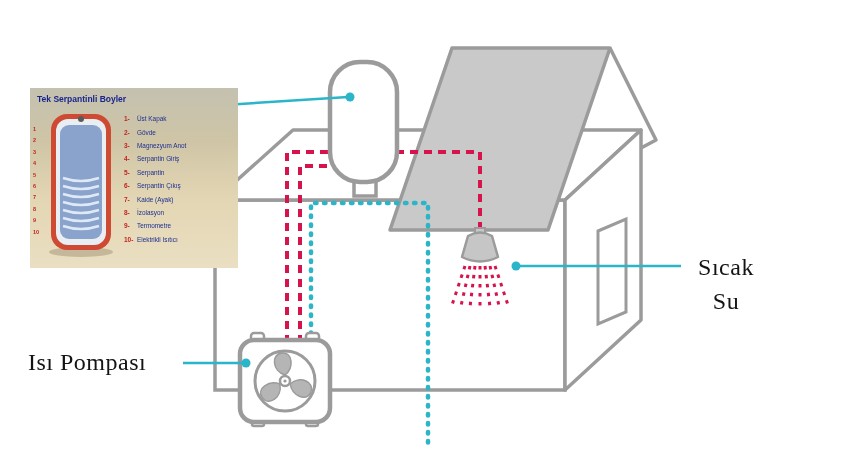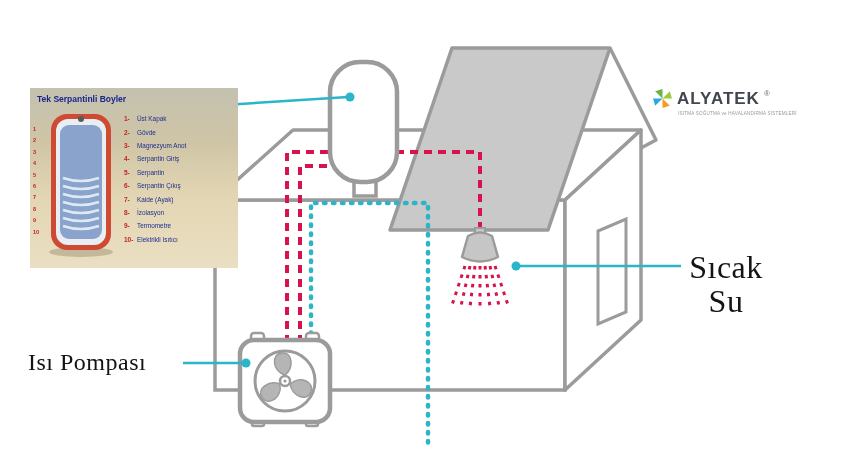--- a/index.html
+++ b/index.html
@@ -7,21 +7,21 @@
   .stage {
     position:relative; width:850px; height:464px; background:#ffffff;
     overflow:hidden; font-family:"Liberation Sans", sans-serif;
   }
   .diagram-svg { position:absolute; left:0; top:0; }
 
   
   .label-serif { font-family:"Liberation Serif", serif; color:#141414; }
   .hp-label { position:absolute; left:28px; top:349px; font-size:24px; letter-spacing:0.5px; }
   .hw-label { position:absolute; left:683px; top:250px; width:86px; text-align:center;
-              font-size:32px; line-height:34px; letter-spacing:0.5px; }
+              font-size:24px; line-height:34px; letter-spacing:0.5px; }
 
   
   .logo { position:absolute; left:652px; top:88px; width:160px; }
   .logo-row { display:flex; align-items:center; gap:4px; }
   .logo-text { font-size:17px; font-weight:bold; color:#41454f; letter-spacing:1px; }
   .logo-reg { font-size:8px; color:#6a6d75; align-self:flex-start; margin-top:1px; }
   .logo-tagline { margin-top:2px; margin-left:26px; font-size:4.6px; color:#97999f; letter-spacing:0.2px; white-space:nowrap; }
 
   
   .inset {
@@ -102,33 +102,20 @@
       <line x1="516" y1="266" x2="681" y2="266"></line>
     </g>
     <circle cx="350" cy="97" r="4.5" fill="#2ab5c8"></circle>
     <circle cx="246" cy="363" r="4.5" fill="#2ab5c8"></circle>
     <circle cx="516" cy="266" r="4.5" fill="#2ab5c8"></circle>
   </svg>
 
   <div class="hp-label label-serif">Isı Pompası</div>
   <div class="hw-label label-serif">Sıcak Su</div>
 
-  <div class="logo">
-    <div class="logo-row">
-      <svg width="21" height="21" viewBox="0 0 20 20">
-        <path d="M10,10 L3,3 L10,1 Z" fill="#6cb33f"></path>
-        <path d="M10,10 L17,3 L19,10 Z" fill="#9ccb3b"></path>
-        <path d="M10,10 L17,17 L10,19 Z" fill="#f59e1b"></path>
-        <path d="M10,10 L3,17 L1,10 Z" fill="#2aa9e0"></path>
-      </svg>
-      <span class="logo-text">ALYATEK</span>
-      <span class="logo-reg">®</span>
-    </div>
-    <div class="logo-tagline">ISITMA SOĞUTMA ve HAVALANDIRMA SİSTEMLERİ</div>
-  </div>
 
   <div class="inset">
     <div class="inset-title">Tek Serpantinli Boyler</div>
 
     <svg class="boiler-svg" width="80" height="154" viewBox="0 0 80 154">
       <ellipse cx="43" cy="146" rx="32" ry="5" fill="rgba(90,70,40,0.25)"></ellipse>
       <rect x="13" y="8" width="60" height="136" rx="16" fill="#cf4a33"></rect>
       <rect x="18" y="13" width="50" height="126" rx="12" fill="#e9eef2"></rect>
       <rect x="22" y="19" width="42" height="114" rx="9" fill="#8aa3cc"></rect>
       <g fill="none" stroke="#dfe9f5" stroke-width="2.4">

